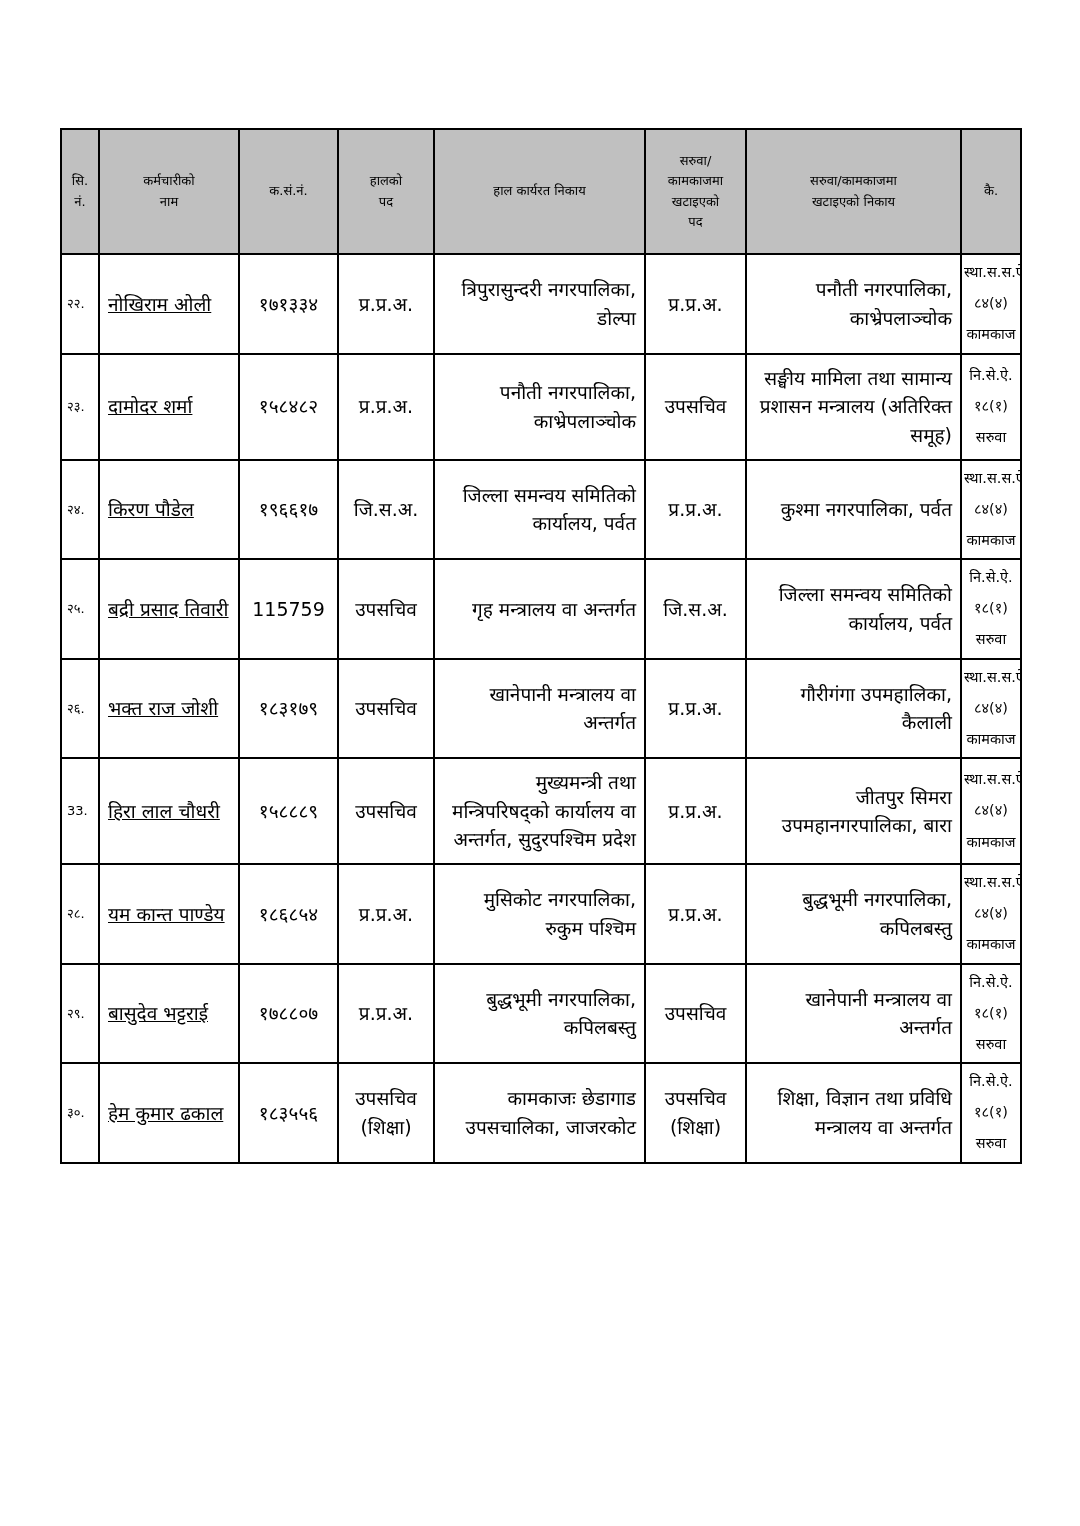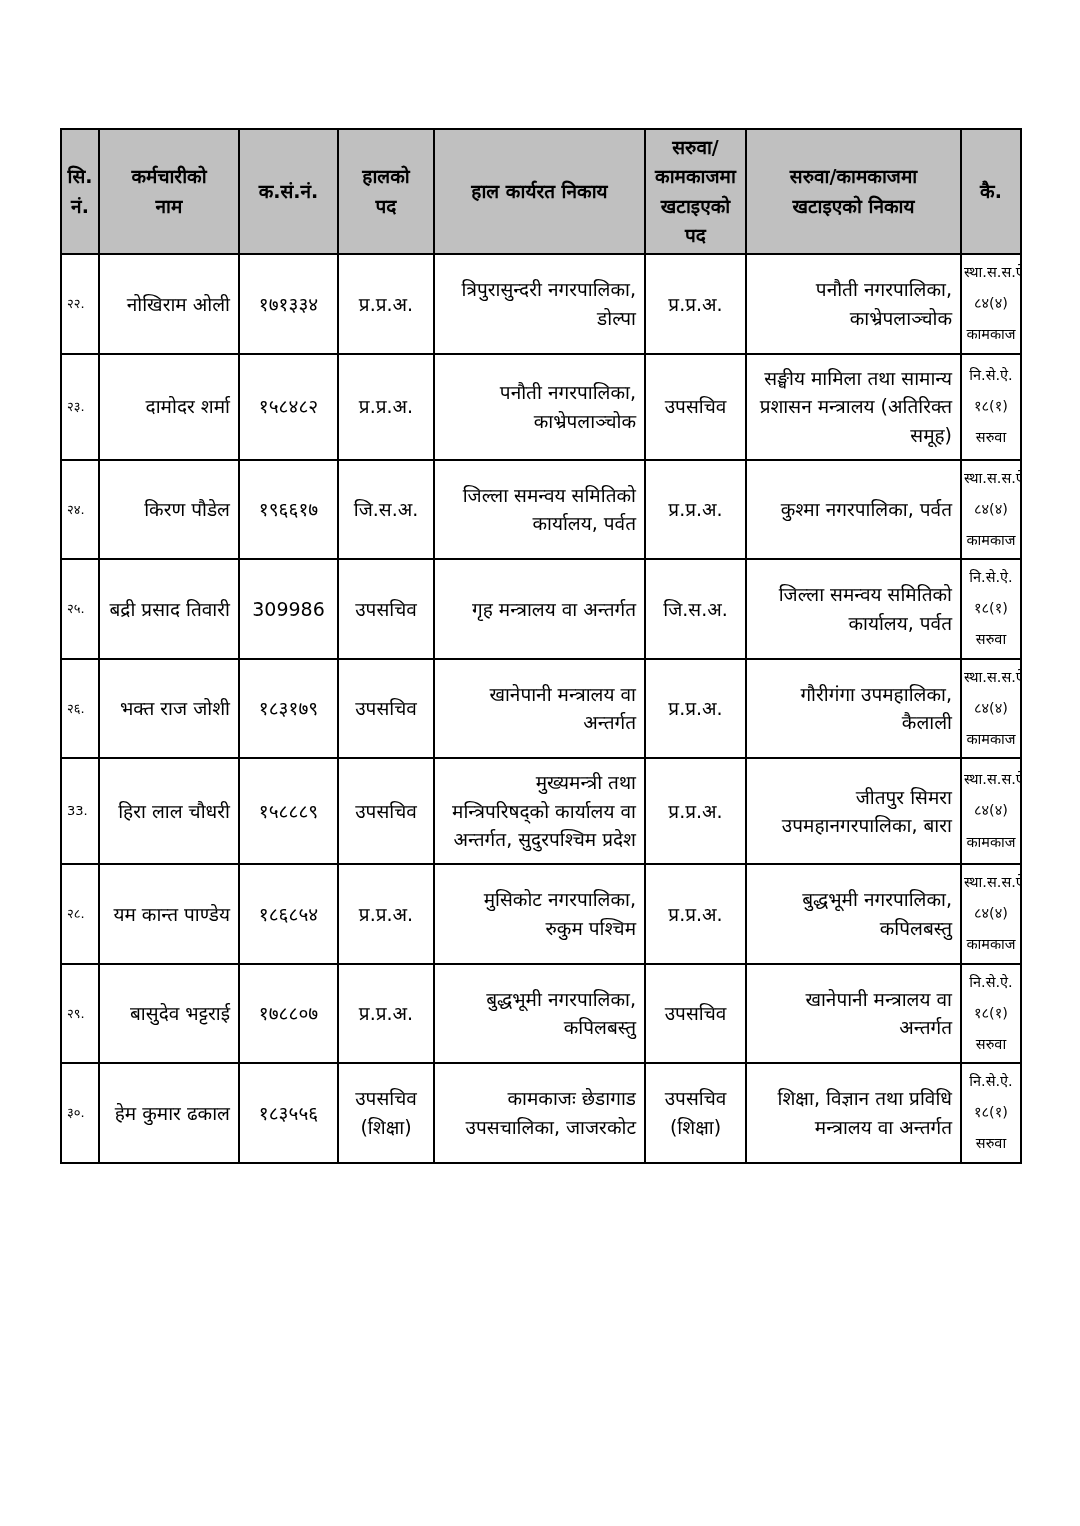--- a/index.html
+++ b/index.html
@@ -27,34 +27,34 @@
   .transfer-table th, .transfer-table td {
     border: 2px solid #000000;
     vertical-align: middle;
     overflow: hidden;
   }
   .transfer-table thead tr { height: 125px; }
   .transfer-table tbody tr { height: 97px; }
   .transfer-table tbody tr.tall { height: 106px; }
   .transfer-table th {
     background: #c0c0c0;
-    font-weight: bold;
-    font-size: 19px;
+    font-weight: normal;
+    font-size: 13px;
     text-align: center;
     white-space: pre-line;
     line-height: 1.55;
     padding: 2px 3px;
   }
   .transfer-table td {
     font-size: 19px;
     line-height: 1.5;
     padding: 4px 8px;
   }
   td.c-serial   { text-align: left; padding: 4px 2px 4px 5px; font-size: 13px; }
-  td.c-name     { text-align: right; }
+  td.c-name     { text-align: left; text-decoration: underline; }
   td.c-number   { text-align: center; padding: 4px 2px; margin-left: 37px; }
   td.c-post     { text-align: center; padding: 4px 4px; }
   td.c-office   { text-align: right; }
   td.c-remarks  { padding: 2px 2px; font-size: 14.5px; text-align: center; }
   .remark-line {
     display: block;
     text-align: center;
     line-height: 2.15;
     white-space: nowrap;
   }
@@ -140,21 +140,21 @@
         <td class="c-office">कुश्मा नगरपालिका, पर्वत</td>
         <td class="c-remarks">
           <span class="remark-line">स्था.स.स.ऐ.</span>
           <span class="remark-line">८४(४)</span>
           <span class="remark-line">कामकाज</span>
         </td>
       </tr>
       <tr>
         <td class="c-serial">२५.</td>
         <td class="c-name">बद्री प्रसाद तिवारी</td>
-        <td class="c-number">309986</td>
+        <td class="c-number">115759</td>
         <td class="c-post">उपसचिव</td>
         <td class="c-office">गृह मन्त्रालय वा अन्तर्गत</td>
         <td class="c-post">जि.स.अ.</td>
         <td class="c-office">जिल्ला समन्वय समितिको कार्यालय, पर्वत</td>
         <td class="c-remarks">
           <span class="remark-line">नि.से.ऐ.</span>
           <span class="remark-line">१८(१)</span>
           <span class="remark-line">सरुवा</span>
         </td>
       </tr>

